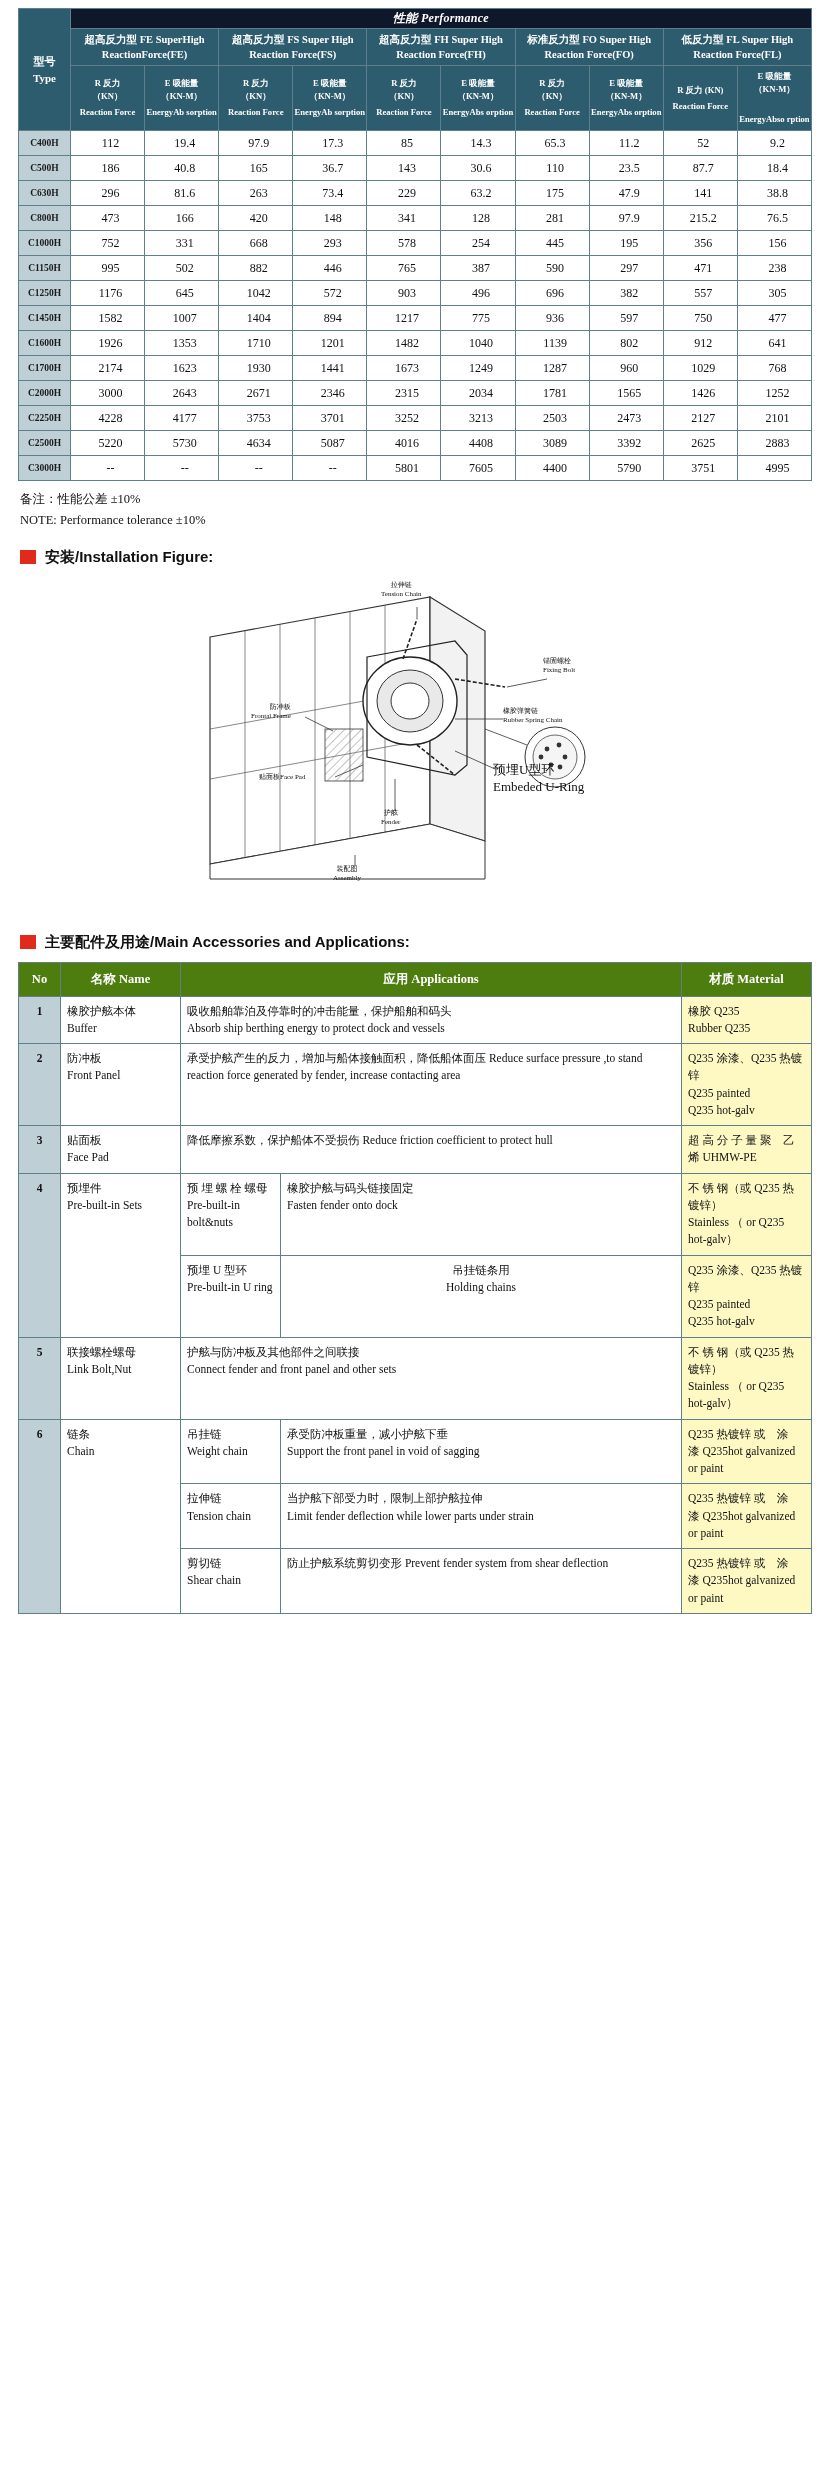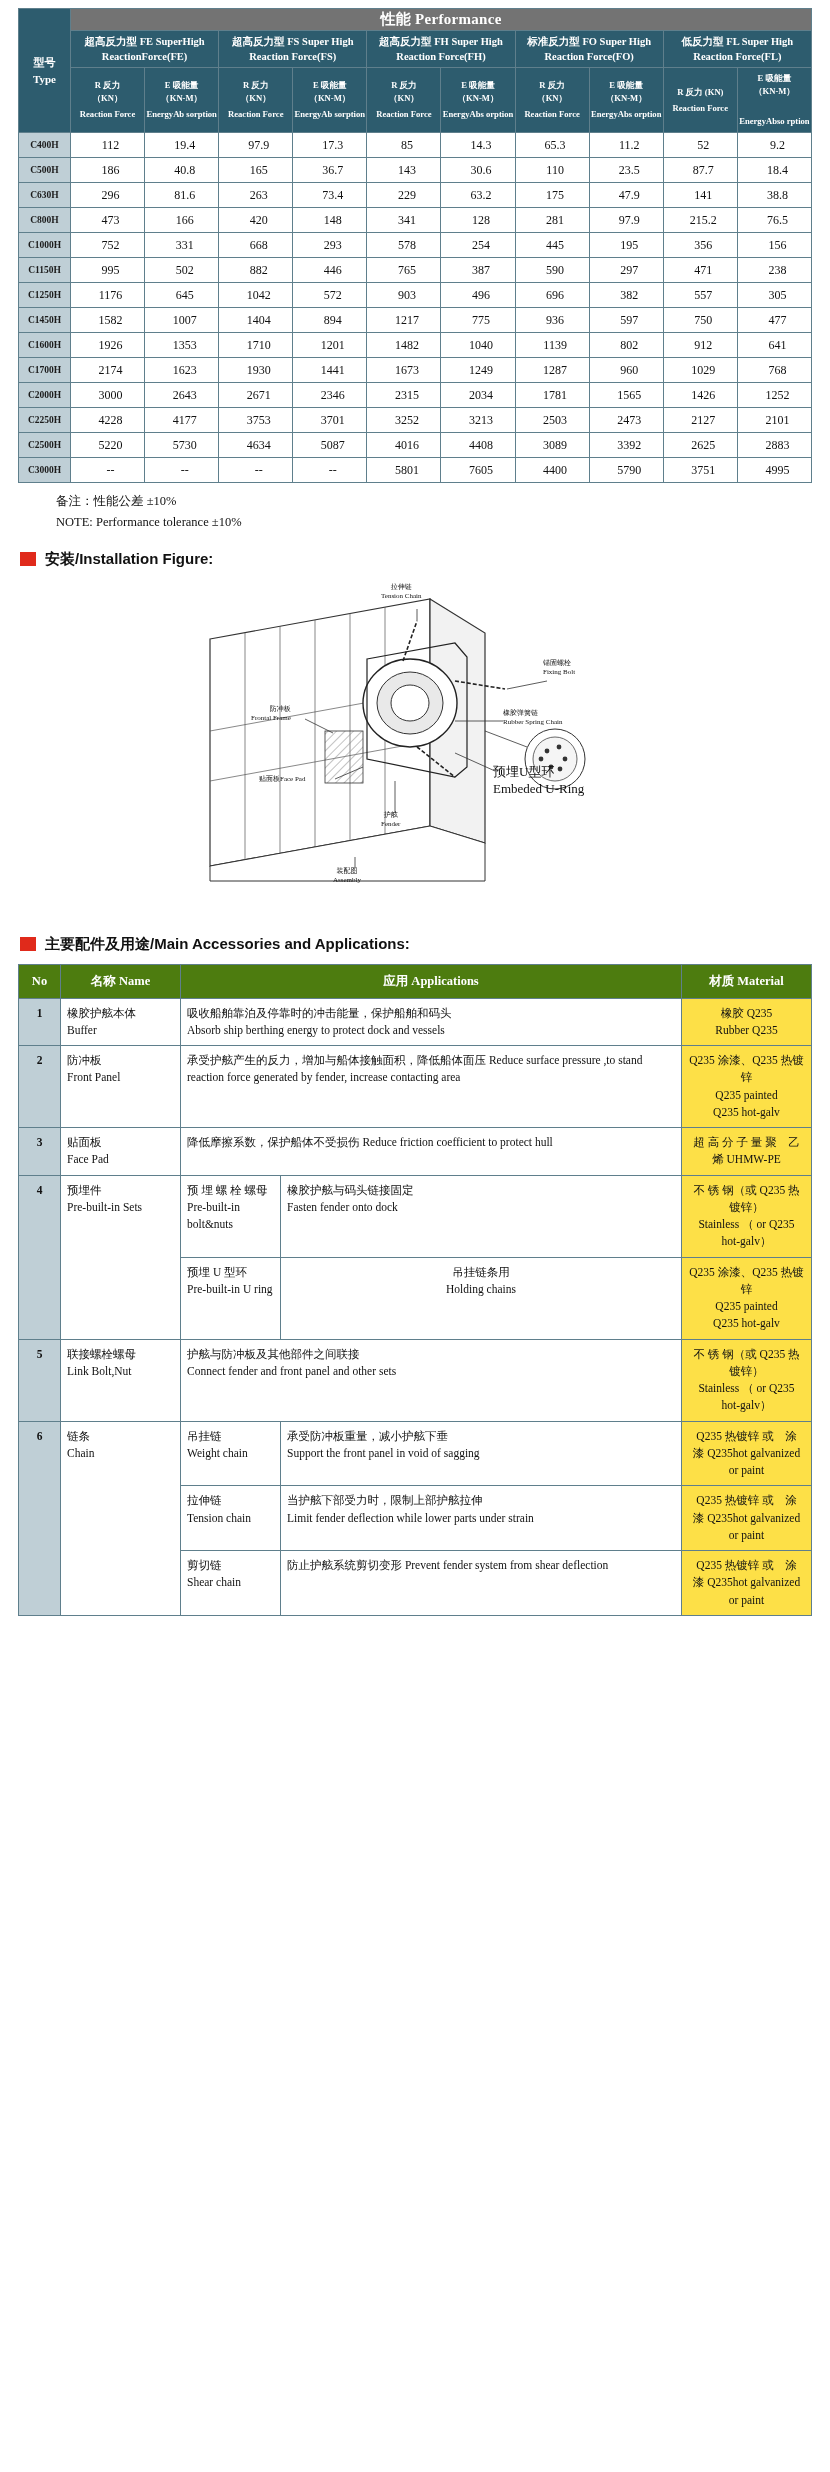--- a/index.html
+++ b/index.html
@@ -23,26 +23,27 @@
     width: 100%;
     table-layout: fixed;
   }
   table.perf td, table.perf th {
     border: 1px solid #5f7f8c;
     text-align: center;
     vertical-align: middle;
     font-family: "Liberation Serif", serif;
   }
   .hdr-top {
-    background: #737373;
+    background: #0f172a;
     color: #ffffff;
-    font-size: 15px;
+    font-size: 12px;
     font-weight: bold;
     height: 20px;
     letter-spacing: .3px;
+    font-style: italic;
   }
   .hdr-type {
     background: #2d5c6e;
     color: #ffffff;
     font-size: 11px;
     font-weight: bold;
     line-height: 1.5;
     width: 52px;
   }
   .hdr-grp {
@@ -75,21 +76,20 @@
     text-align: left;
     padding-left: 7px;
     height: 25px;
   }
   .note {
     padding: 8px 20px 0 20px;
     font-size: 12.5px;
     color: #111;
     line-height: 1.7;
     font-family: "Liberation Serif", serif;
-    margin-left: 36px;
   }
 
   
   .sec-head {
     display: flex;
     align-items: center;
     gap: 9px;
     padding: 16px 20px 6px 20px;
   }
   .sec-mark {
@@ -143,21 +143,21 @@
   td.no-cell {
     background: #bfcfd6;
     text-align: center;
     vertical-align: middle;
     font-weight: bold;
     font-size: 12px;
   }
   td.name-cell { background: #ffffff; }
   td.sub-cell  { background: #ffffff; }
   td.app-cell  { background: #ffffff; }
-  td.mat-cell  { background: #fde047; text-align: center; }
+  td.mat-cell  { background: #fef9c3; }
 </style>
 </head>
 <body>
 
 <div class="page">
 
   <div class="perf-wrap">
     <table class="perf">
       <colgroup>
         <col style="width:52px">

